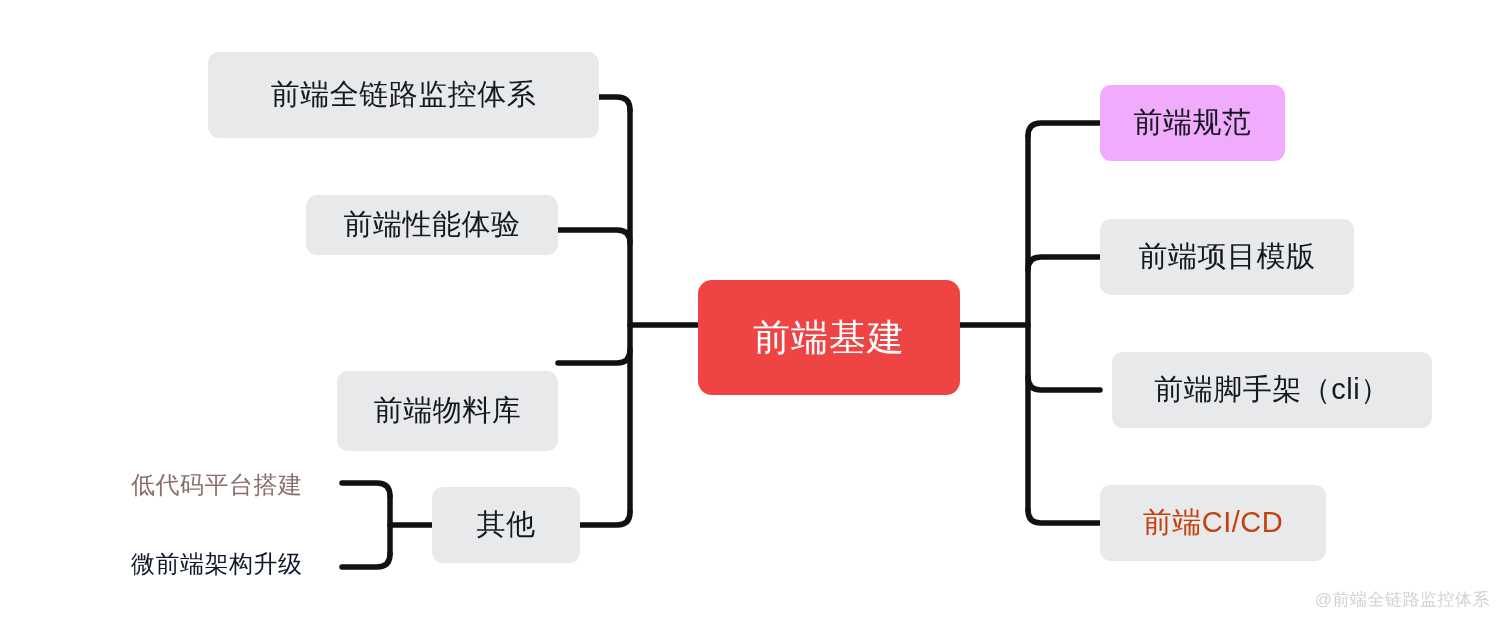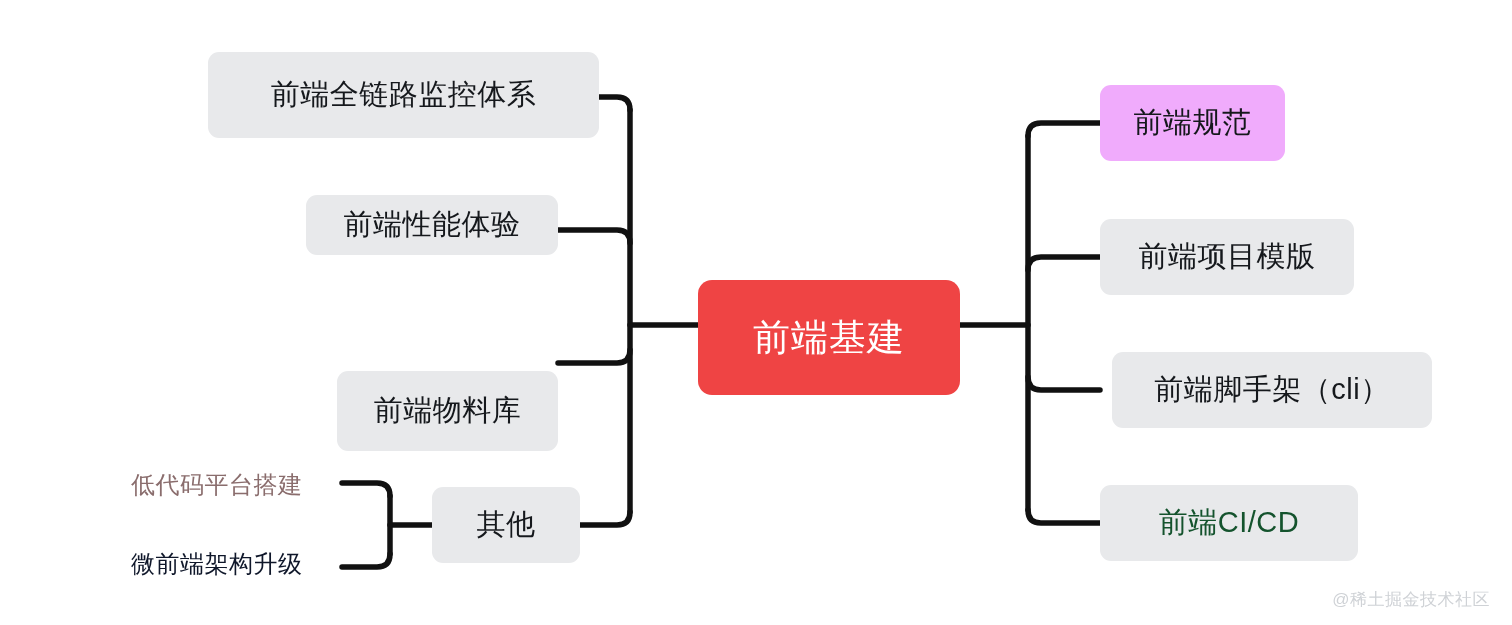--- a/index.html
+++ b/index.html
@@ -109,20 +109,20 @@
   <div class="node root" style="left: 698px; top: 280px; width: 262px; height: 115px; background: #ef4444; color: rgb(255, 255, 255);">前端基建</div>
 
   <div class="node" style="left: 208px; top: 52px; width: 391px; height: 86px; background: rgb(232, 233, 235); color: rgb(21, 24, 28);">前端全链路监控体系</div>
   <div class="node" style="left: 306px; top: 195px; width: 252px; height: 60px; background: rgb(232, 233, 235); color: rgb(21, 24, 28);">前端性能体验</div>
   <div class="node" style="left: 337px; top: 328px; width: 221px; height: 80px; background: rgb(232, 233, 235); color: rgb(21, 24, 28); margin-top: 43px;">前端物料库</div>
   <div class="node" style="left: 432px; top: 487px; width: 148px; height: 76px; background: rgb(232, 233, 235); color: rgb(21, 24, 28);">其他</div>
 
   <div class="node" style="left: 1100px; top: 85px; width: 185px; height: 76px; background: #f0abfc; color: rgb(21, 24, 28);">前端规范</div>
   <div class="node" style="left: 1100px; top: 219px; width: 254px; height: 76px; background: rgb(232, 233, 235); color: rgb(21, 24, 28);">前端项目模版</div>
   <div class="node" style="left: 1100px; top: 352px; width: 320px; height: 76px; background: rgb(232, 233, 235); color: rgb(21, 24, 28); margin-left: 12px;">前端脚手架（cli）</div>
-  <div class="node" style="left: 1100px; top: 485px; width: 258px; height: 76px; background: rgb(232, 233, 235); color: #14532d;">前端CI/CD</div>
+  <div class="node" style="left: 1100px; top: 485px; width: 226px; height: 76px; background: rgb(232, 233, 235); color: #c2410c;">前端CI/CD</div>
 
   <div class="leaf-text" style="left: 131px; top: 469px; color: rgb(138, 109, 109);">低代码平台搭建</div>
   <div class="leaf-text" style="left: 131px; top: 548px; color: #0f172a;">微前端架构升级</div>
 
-  <div class="watermark" style="color: rgb(207, 210, 214);">@稀土掘金技术社区</div>
+  <div class="watermark" style="color: rgb(207, 210, 214);">@前端全链路监控体系</div>
 
 </div>
 
 </body></html>

